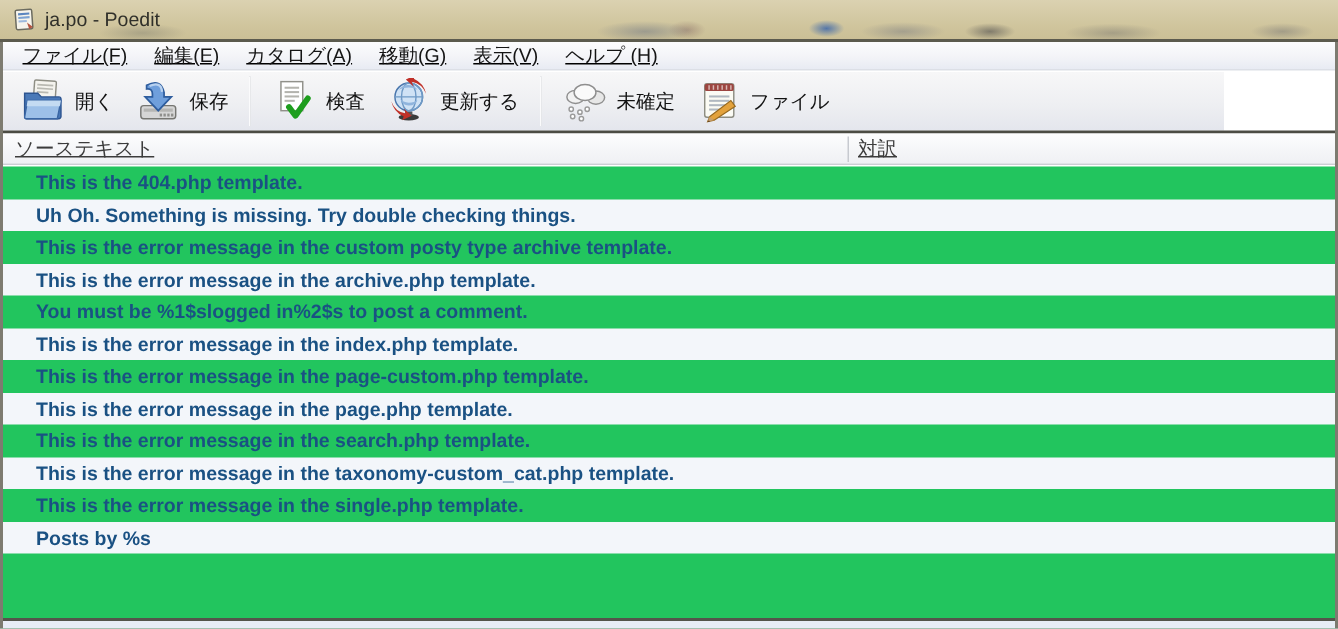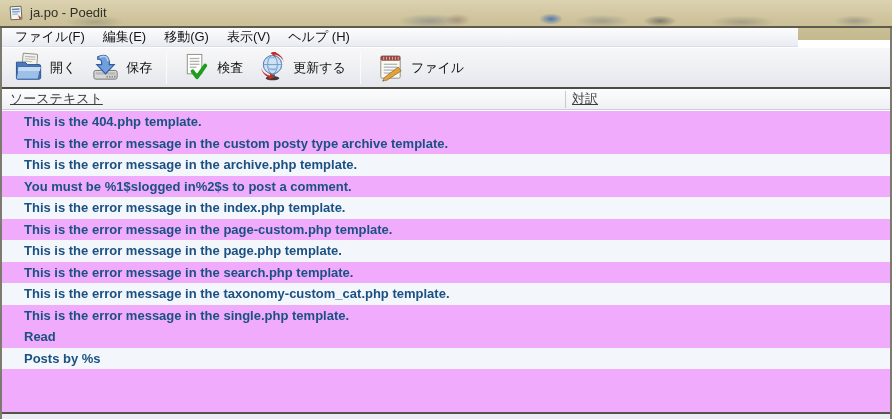--- a/index.html
+++ b/index.html
@@ -21,46 +21,46 @@
       linear-gradient(180deg,#dbd2b1 0%,#cfc49c 45%,#c4b88c 100%);}
   #titlebar .apptitle{position:absolute;left:30px;top:0;line-height:26px;font-size:13px;color:#30302a;}
   #titlebar .appicon{position:absolute;left:8px;top:5px;width:16px;height:16px;}
 
   
   .line-under-title{position:absolute;left:0;top:26px;width:892px;height:2px;background:#5c5b4e;}
   .win-border-left{position:absolute;left:0;top:28px;width:2px;height:391px;background:#7d7b70;}
   .win-border-right{position:absolute;right:0;top:28px;width:2px;height:391px;background:#7d7b70;}
 
   
-  #menubar{position:absolute;left:2px;top:28px;width:796px;height:19px;
+  #menubar{position:absolute;left:2px;top:28px;width:888px;height:19px;
     background:linear-gradient(180deg,#fcfcfd 0%,#f2f3f7 60%,#e8ebf3 100%);
-    display:flex;align-items:center;padding-left:4px;border-bottom:1px solid #dcdfe6;}
+    display:flex;align-items:center;padding-left:4px;border-bottom:1px solid #dcdfe6;text-decoration:underline;}
   .menu-item{font-size:13px;color:#141414;padding:0 9px;line-height:18px;white-space:nowrap;cursor:default;}
 
   
-  #toolbar{position:absolute;left:2px;top:48px;width:888px;height:39px;
+  #toolbar{position:absolute;left:2px;top:48px;width:814px;height:39px;
     background:linear-gradient(180deg,#f7f7f8 0%,#eeeff2 55%,#e4e6ed 100%);
     display:flex;align-items:center;padding-left:5px;}
   .tb-btn{display:flex;align-items:center;gap:5px;padding:2px 7px;height:36px;border-radius:3px;}
   .tb-btn .tb-label{font-size:13px;color:#111;white-space:nowrap;}
   .tb-btn svg{width:31px;height:31px;display:block;}
   .tb-sep{width:1px;height:33px;background:#b4b7bd;border-right:1px solid #fbfbfc;margin:0 7px;}
   .line-under-toolbar{position:absolute;left:0;top:87px;width:892px;height:2px;background:#4c4c44;}
 
   
   #list-header{position:absolute;left:2px;top:89px;width:888px;height:21px;
     background:linear-gradient(180deg,#fdfdfe 0%,#f5f6f8 55%,#eff0f4 100%);
     border-bottom:1px solid #ccced3;}
   #list-header .hdr-label{position:absolute;top:0;line-height:20px;font-size:13px;color:#3c3c3c;white-space:nowrap;text-decoration:underline;}
   #hdr-source{left:8px;}
   #hdr-trans{left:570px;text-align:right;}
   .hdr-divider{position:absolute;left:563px;top:2px;width:1px;height:17px;background:#c7cad0;}
 
   
-  #list-body{position:absolute;left:2px;top:111px;width:888px;height:301px;background:#f0abfc;overflow:hidden;}
+  #list-body{position:absolute;left:2px;top:111px;width:888px;height:301px;background:#22c55e;overflow:hidden;}
   .row{height:21.5px;line-height:21.5px;white-space:nowrap;position:relative;}
   .row.alt{background:var(--stripe,#f3f6fa);}
   .row .src{position:absolute;left:22px;font-size:13px;font-weight:bold;color:var(--untranslated,#1a5183);}
   .row .trn{position:absolute;left:570px;font-size:13px;font-weight:bold;color:var(--untranslated,#1a5183);}
 
   
   .line-above-bottom{position:absolute;left:0;top:412px;width:892px;height:2px;background:#54544b;}
   #bottom-panel{position:absolute;left:2px;top:414px;width:888px;height:5px;background:#e8edf6;}
 </style>
 </head>
@@ -78,20 +78,21 @@
         <path d="M10 10 L14 13 L11.5 14.5 Z" fill="#b45540"></path>
       </svg>
     </span>
     <span class="apptitle">ja.po - Poedit</span>
   </div>
   <div class="line-under-title"></div>
 
   <div id="menubar">
     <span class="menu-item">ファイル(F)</span>
     <span class="menu-item">編集(E)</span>
+    <span class="menu-item">カタログ(A)</span>
     <span class="menu-item">移動(G)</span>
     <span class="menu-item">表示(V)</span>
     <span class="menu-item">ヘルプ (H)</span>
   </div>
 
   <div id="toolbar">
 
     <div class="tb-btn">
       <svg viewBox="0 0 32 32">
         <g transform="rotate(4 20 8)">
@@ -146,20 +147,35 @@
         <path d="M9 8 q3 -3.5 7 -3.2 q4 0.3 6 3.2 q-2.5 -1.5 -6 -1.5 q-4 0 -7 1.5 z" fill="#8fb4dd"></path>
         <path d="M10 14 q2 3 6 3 q4 0 6 -2 q-1 4 -6 4 q-4.5 0 -6 -5 z" fill="#8fb4dd"></path>
         <path d="M4 16 a13 13 0 0 0 10 8.5 l-1.5 -3.5 5.5 5 -6.5 3 1 -2.5 a15 15 0 0 1 -8.5 -10.5 z" fill="#c03028"></path>
         <path d="M28 10 a13 13 0 0 0 -10 -8.5 l1.5 3.5 -5.5 -5 6.5 -3 -1 2.5 a15 15 0 0 1 8.5 10.5 z" fill="#c03028" transform="translate(0,1)"></path>
       </svg>
       <span class="tb-label">更新する</span>
     </div>
 
     <div class="tb-sep"></div>
 
+    <div class="tb-btn">
+      <svg viewBox="0 0 32 32">
+        <ellipse cx="9" cy="13" rx="6" ry="4.5" fill="#f2f2f2" stroke="#8f8f8f"></ellipse>
+        <ellipse cx="23" cy="13.5" rx="6" ry="4.5" fill="#e7e7e7" stroke="#8f8f8f"></ellipse>
+        <ellipse cx="15.5" cy="10" rx="7.5" ry="5.5" fill="#fafafa" stroke="#8f8f8f"></ellipse>
+        <g fill="#ffffff" stroke="#9a9a9a">
+          <circle cx="6" cy="21.5" r="1.5"></circle>
+            <circle cx="12" cy="23.5" r="1.5"></circle>
+          <circle cx="17" cy="21.5" r="1.5"></circle>
+            <circle cx="7" cy="26.5" r="1.5"></circle>
+          <circle cx="13" cy="28" r="1.5"></circle>
+        </g>
+      </svg>
+      <span class="tb-label">未確定</span>
+    </div>
 
     <div class="tb-btn">
       <svg viewBox="0 0 32 32">
         <rect x="6" y="4" width="20" height="23" rx="1.5" fill="#fbfbf4" stroke="#8d8d82"></rect>
         <rect x="6" y="4" width="20" height="5" rx="1.5" fill="#9c4540"></rect>
         <g stroke="#d9b8b5" stroke-width="1">
           <line x1="9" y1="5" x2="9" y2="8"></line>
             <line x1="12" y1="5" x2="12" y2="8"></line>
           <line x1="15" y1="5" x2="15" y2="8"></line>
             <line x1="18" y1="5" x2="18" y2="8"></line>
@@ -186,20 +202,24 @@
     <span class="hdr-divider"></span>
     <span class="hdr-label" id="hdr-trans">対訳</span>
   </div>
 
   <div id="list-body">
 
   <div class="row">
         <span class="src">This is the 404.php template.</span>
         <span class="trn"></span>
       </div>
+      <div class="row alt">
+        <span class="src">Uh Oh. Something is missing. Try double checking things.</span>
+        <span class="trn"></span>
+      </div>
       <div class="row">
         <span class="src">This is the error message in the custom posty type archive template.</span>
         <span class="trn"></span>
       </div>
       <div class="row alt">
         <span class="src">This is the error message in the archive.php template.</span>
         <span class="trn"></span>
       </div>
       <div class="row">
         <span class="src">You must be %1$slogged in%2$s to post a comment.</span>
@@ -220,24 +240,20 @@
       <div class="row">
         <span class="src">This is the error message in the search.php template.</span>
         <span class="trn"></span>
       </div>
       <div class="row alt">
         <span class="src">This is the error message in the taxonomy-custom_cat.php template.</span>
         <span class="trn"></span>
       </div>
       <div class="row">
         <span class="src">This is the error message in the single.php template.</span>
-        <span class="trn"></span>
-      </div>
-      <div class="row">
-        <span class="src">Read</span>
         <span class="trn"></span>
       </div>
       <div class="row alt">
         <span class="src">Posts by %s</span>
         <span class="trn"></span>
       </div>
     </div>
 
   <div class="line-above-bottom"></div>
   <div id="bottom-panel"></div>

